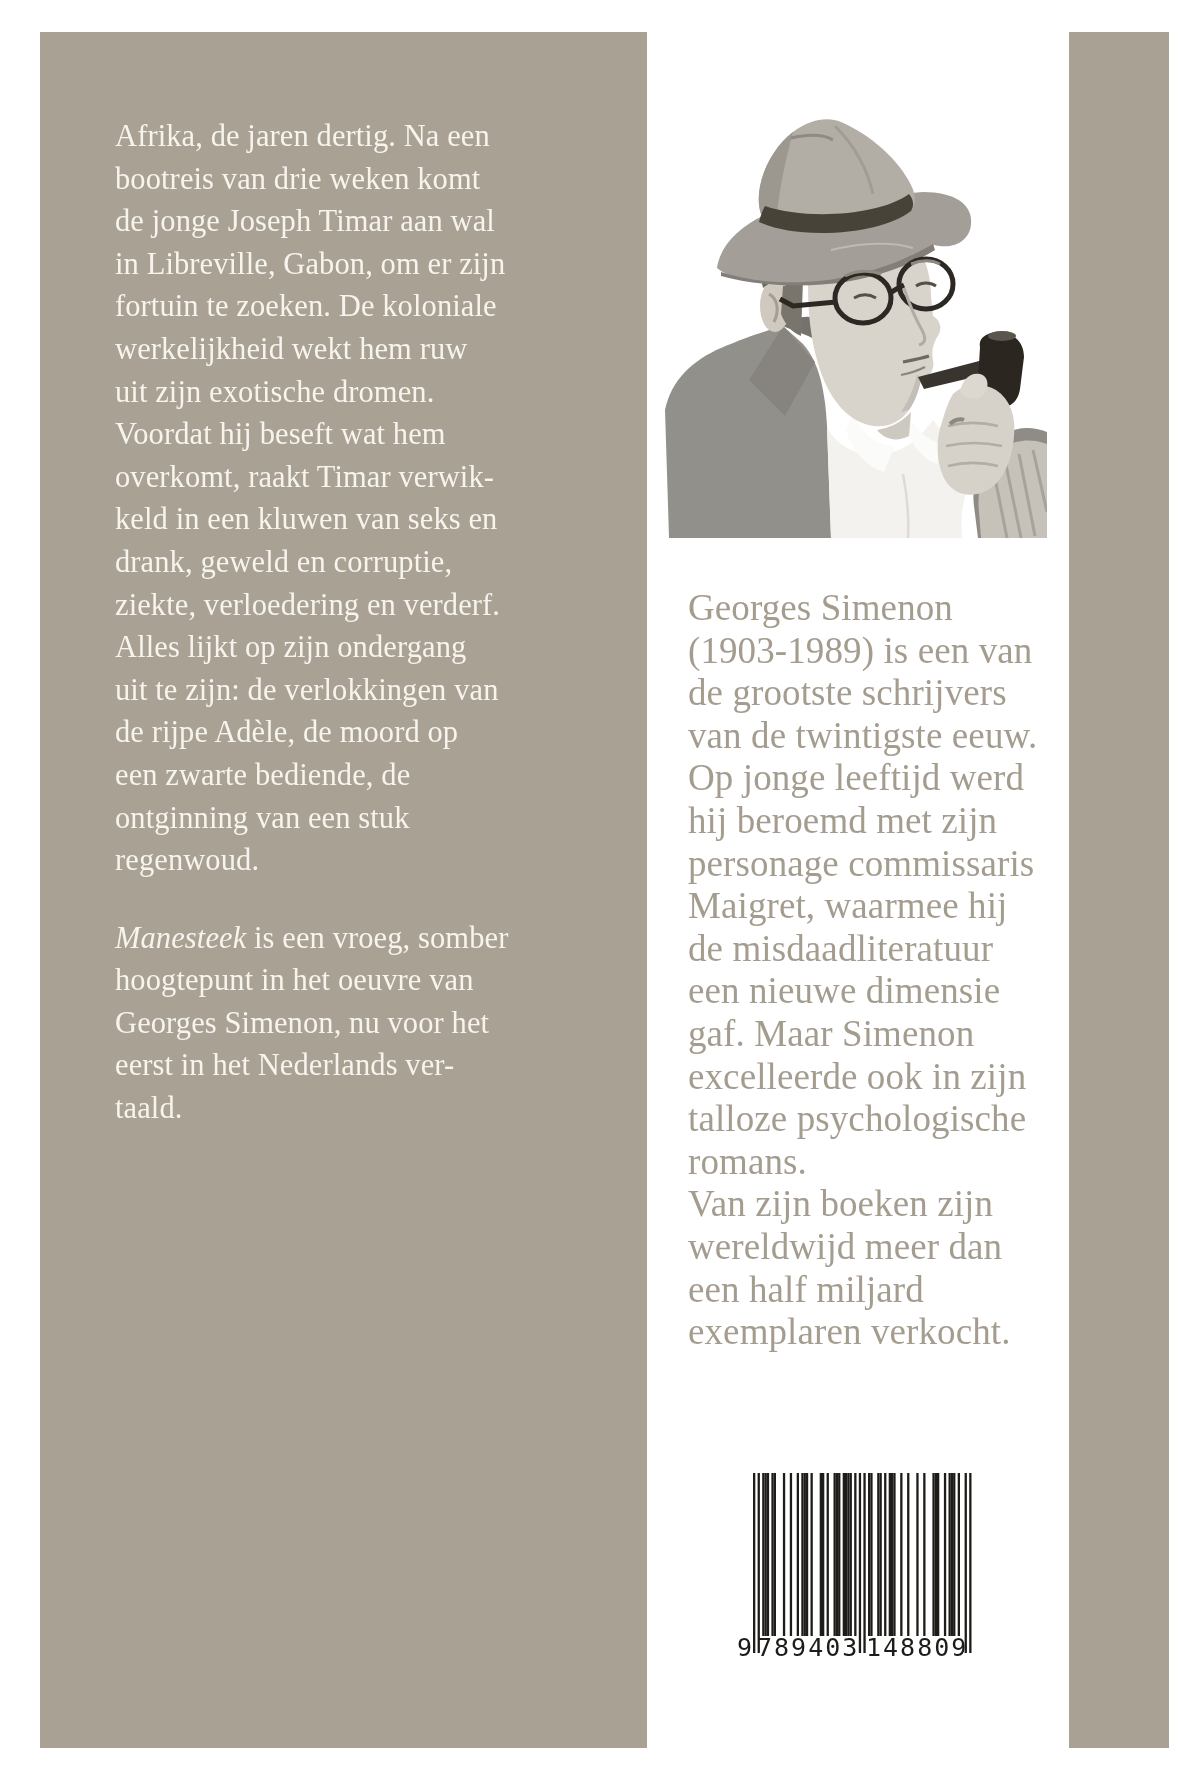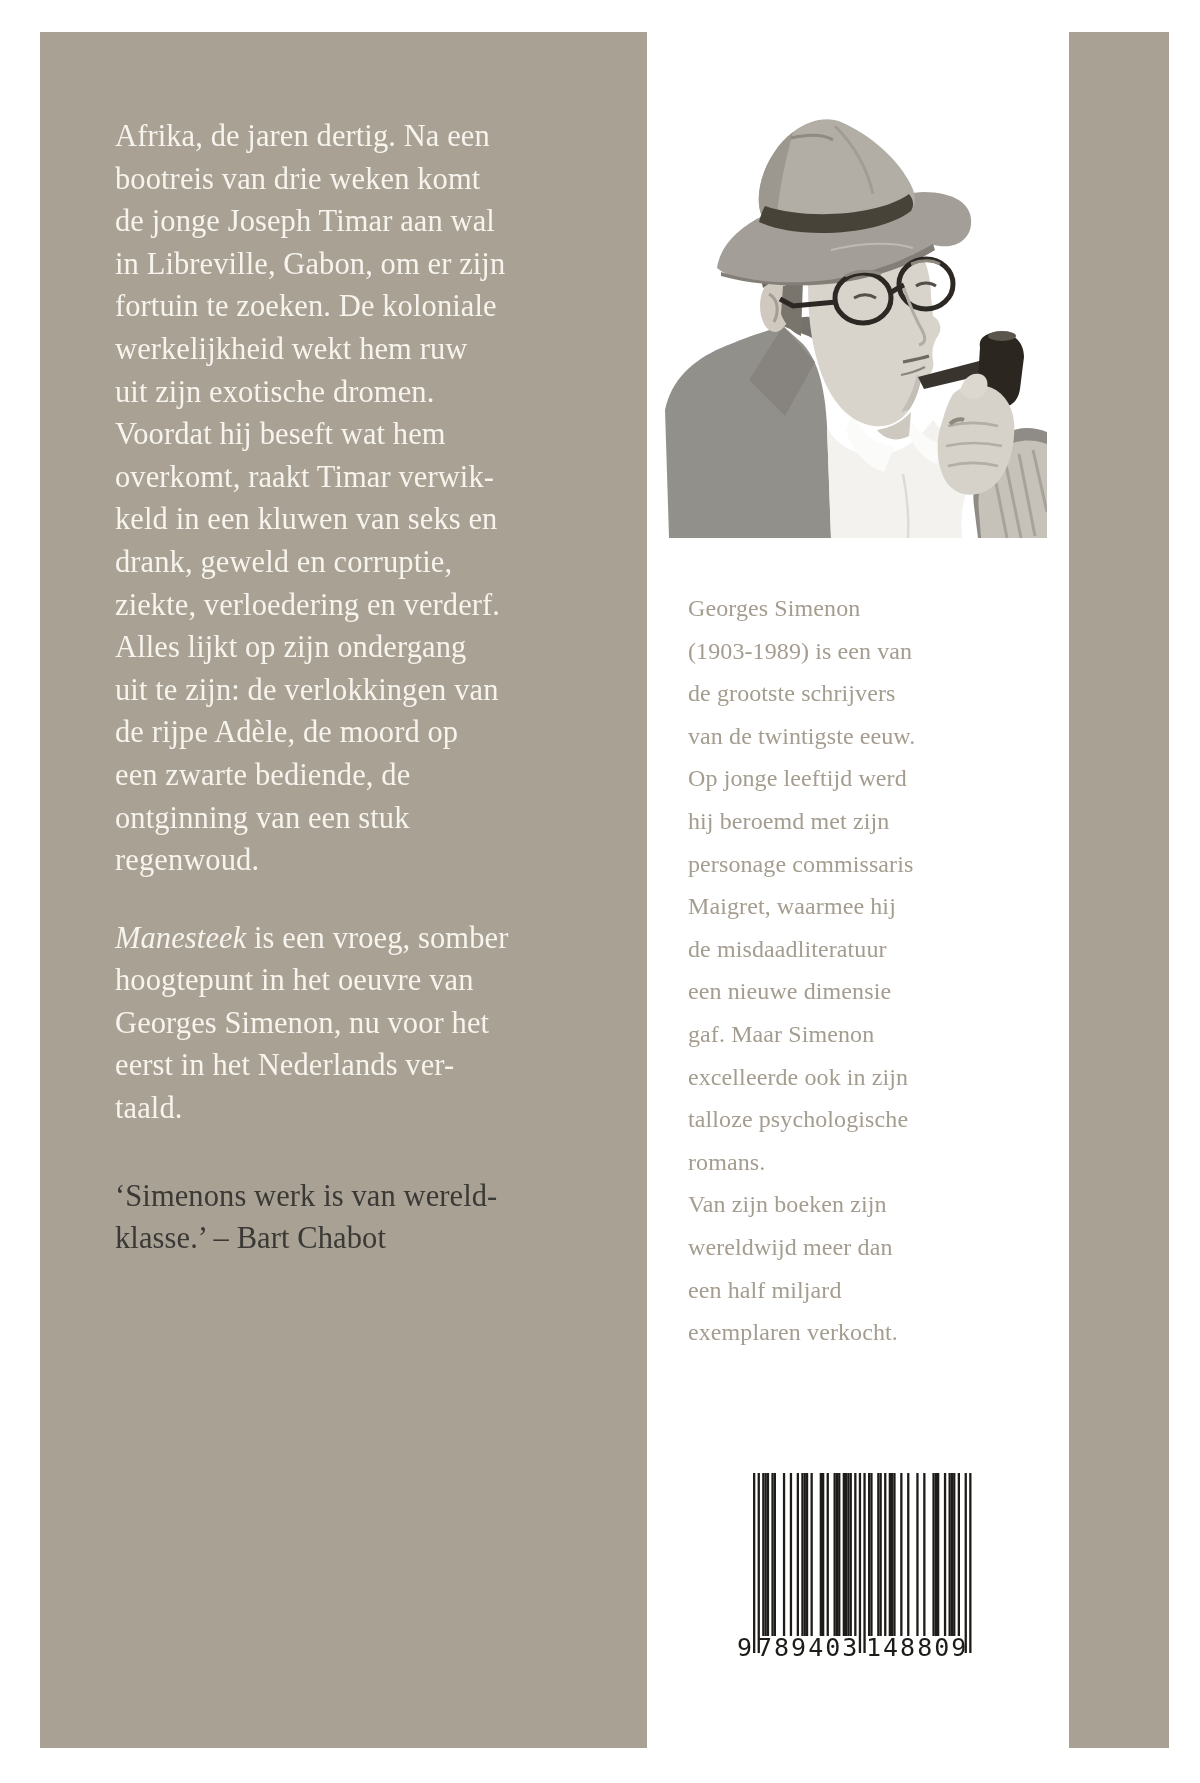--- a/index.html
+++ b/index.html
@@ -29,21 +29,21 @@
   .desc p:nth-of-type(3){margin-top:45px;}
   .desc p:nth-of-type(4){margin-top:44px;}
   .desc p.dark{color:var(--quote-text);}
   .desc em{font-style:italic;}
 
   .photo{position:absolute;left:663px;top:92px;width:384px;height:446px;}
   .photo svg{display:block;width:100%;height:100%;}
 
   .bio{
     position:absolute;left:688px;top:587px;width:362px;
-    font-size:24px;line-height:42.6px;color:var(--bio-text);
+    font-size:37px;line-height:42.6px;color:var(--bio-text);
     letter-spacing:0.1px;
   }
 
   .barcode-wrap{position:absolute;left:753px;top:1473px;width:219px;height:180px;}
   .barcode-wrap svg{display:block;}
   .barcode-wrap rect{fill:var(--barcode-ink);}
   .bc-digit{
     position:absolute;top:1634px;
     font-family:"DejaVu Sans Mono", monospace;
     font-size:25px;line-height:28px;color:var(--barcode-ink);
@@ -62,21 +62,20 @@
 <body>
 
 <div class="canvas">
 
   <div class="panel-main"></div>
   <div class="panel-strip"></div>
 
   <div class="desc">
       <p>Afrika, de jaren dertig. Na een<br>bootreis van drie weken komt<br>de jonge Joseph Timar aan wal<br>in Libreville, Gabon, om er zijn<br>fortuin te zoeken. De koloniale<br>werkelijkheid wekt hem ruw<br>uit zijn exotische dromen.<br>Voordat hij beseft wat hem<br>overkomt, raakt Timar verwik-<br>keld in een kluwen van seks en<br>drank, geweld en corruptie,<br>ziekte, verloedering en verderf.<br>Alles lijkt op zijn ondergang<br>uit te zijn: de verlokkingen van<br>de rijpe Adèle, de moord op<br>een zwarte bediende, de<br>ontginning van een stuk<br>regenwoud.</p>
       <p><em>Manesteek</em> is een vroeg, somber<br>hoogtepunt in het oeuvre van<br>Georges Simenon, nu voor het<br>eerst in het Nederlands ver-<br>taald.</p>
-      <p class="dark">‘Simenons werk is van wereld-<br>klasse.’ – Bart Chabot</p>
     </div>
 
   <div class="photo" role="img" aria-label="Black-and-white portrait of Georges Simenon wearing a fedora and glasses, smoking a pipe">
     <svg viewBox="0 0 384 446" xmlns="http://www.w3.org/2000/svg">
 
       <path d="M6 446 L2 318 C8 288 30 268 58 256 C86 244 106 238 120 234 L140 252 C156 270 162 298 164 334 L168 446 Z" fill="#92908b"></path>
       <path d="M120 234 L152 270 L122 324 L86 288 Z" fill="#87847f"></path>
       <path d="M120 234 C134 224 146 222 156 228 L160 252 C148 244 134 240 120 234 Z" fill="#75726d"></path>
 
       <path d="M384 446 L384 340 C364 332 346 336 332 350 C316 366 308 390 311 414 L315 446 Z" fill="#8f8c87"></path>

